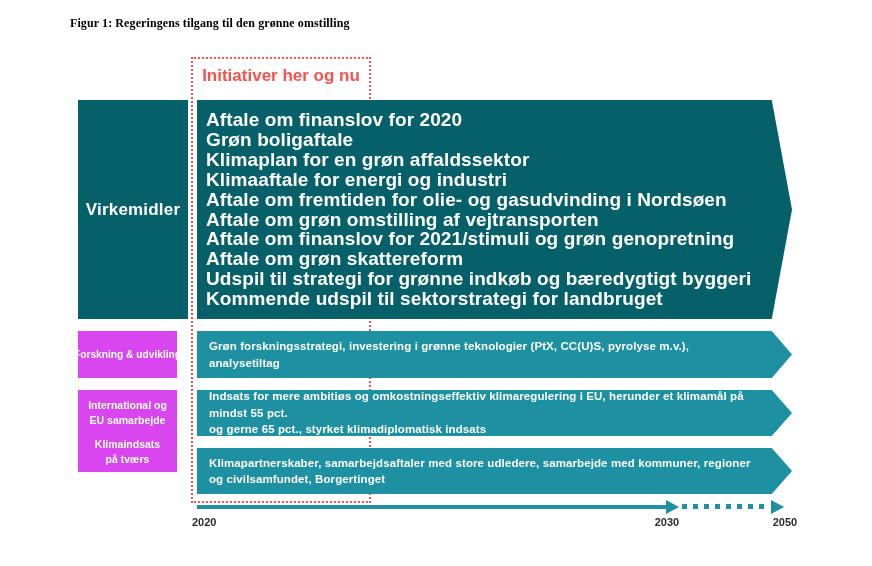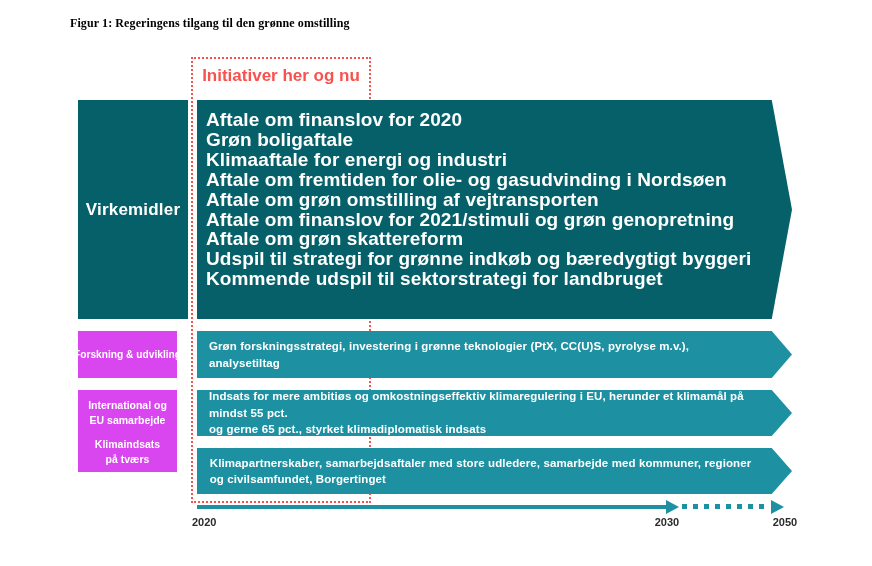--- a/index.html
+++ b/index.html
@@ -44,21 +44,20 @@
   .arrow-big{
     top:100px;height:219px;background:#066069;
     padding:10px 30px 0 9px;
   }
   .arrow-big .v-item{
     font-weight:700;font-size:19px;line-height:19.9px;letter-spacing:0.1px;
   }
   .arrow-small{
     background:#1d91a1;display:flex;align-items:center;
     padding:0 40px 0 12px;
-    justify-content:center;
   }
   .arrow-small .row-text{
     font-weight:700;font-size:11.5px;line-height:16.5px;
     white-space:pre-line;letter-spacing:0.1px;
   }
   .arrow-r1{top:331px;height:47px;}
   .arrow-r2{top:390px;height:46px;}
   .arrow-r3{top:448px;height:46px;}
   
   .tl-solid{position:absolute;left:197px;top:505px;width:469px;height:4px;background:#1d91a1;z-index:2;}
@@ -89,20 +88,21 @@
 
   <div class="init-frame"></div>
   <div class="init-label">Initiativer her og nu</div>
 
   <div class="lbl lbl-virkemidler">
     <span>Virkemidler</span>
   </div>
   <div class="arrow arrow-big">
     <div class="v-item">Aftale om finanslov for 2020</div>
     <div class="v-item">Grøn boligaftale</div>
+    <div class="v-item">Klimaplan for en grøn affaldssektor</div>
     <div class="v-item">Klimaaftale for energi og industri</div>
     <div class="v-item">Aftale om fremtiden for olie- og gasudvinding i Nordsøen</div>
     <div class="v-item">Aftale om grøn omstilling af vejtransporten</div>
     <div class="v-item">Aftale om finanslov for 2021/stimuli og grøn genopretning</div>
     <div class="v-item">Aftale om grøn skattereform</div>
     <div class="v-item">Udspil til strategi for grønne indkøb og bæredygtigt byggeri</div>
     <div class="v-item">Kommende udspil til sektorstrategi for landbruget</div>
   </div>
 
   <div class="lbl lbl-small lbl-r1">

